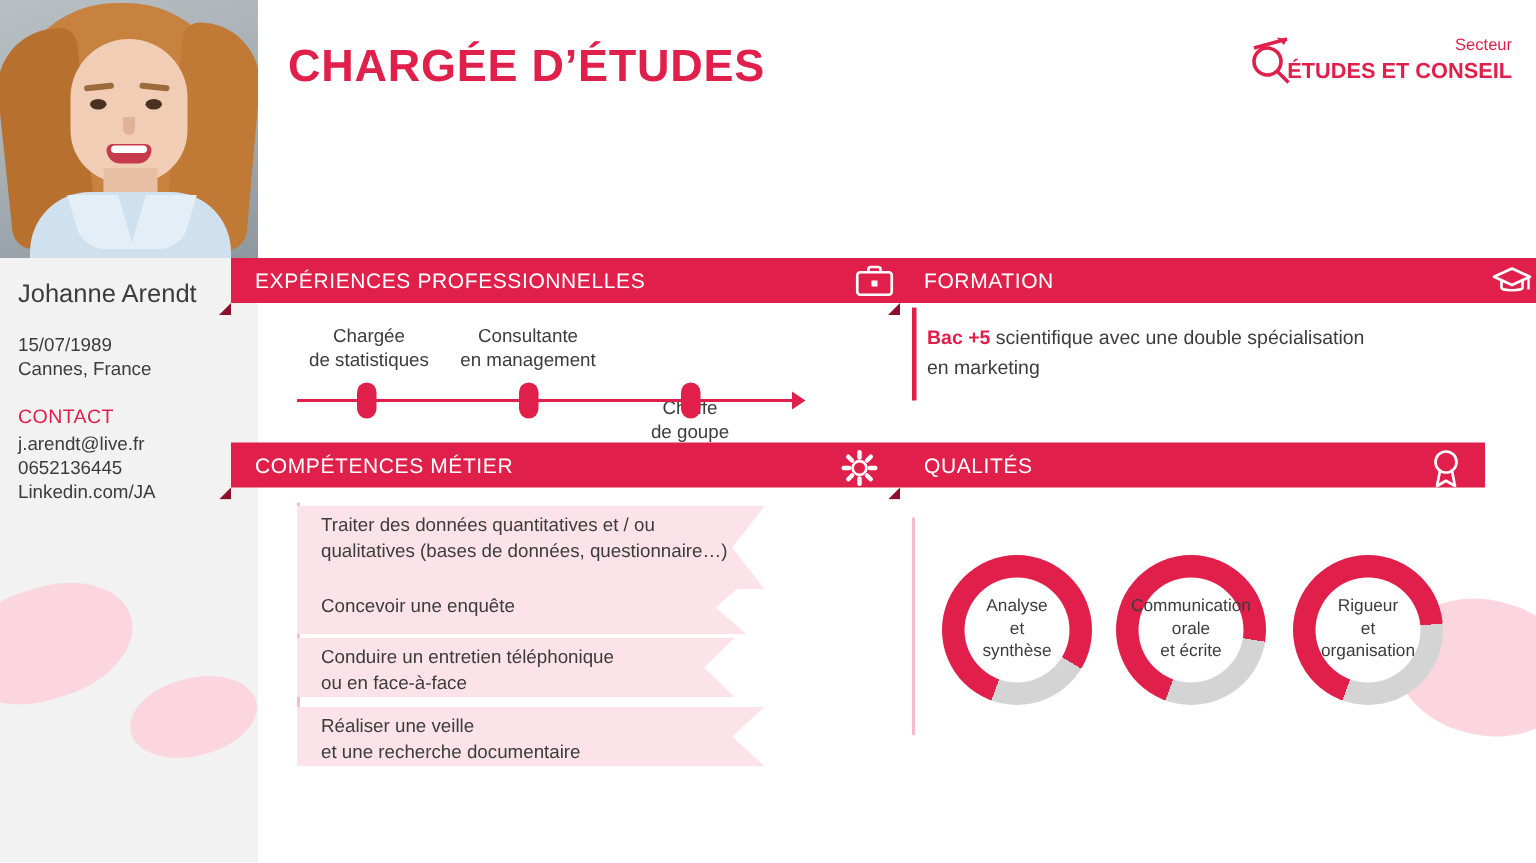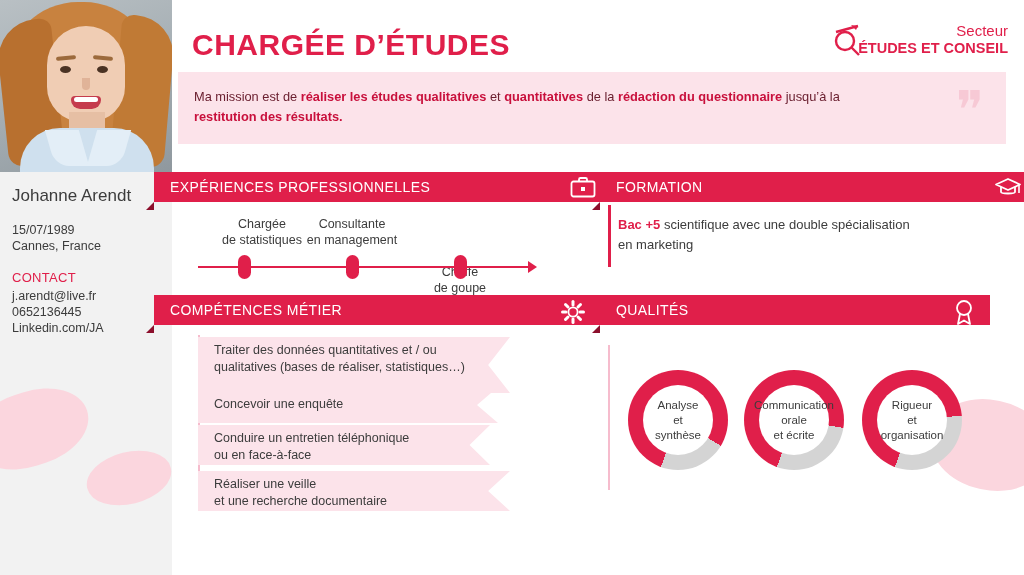--- a/index.html
+++ b/index.html
@@ -141,21 +141,21 @@
   .main-title {
     position: absolute; left: 192px; top: 28px;
     font-size: 30px; font-weight: bold; color: #e01f4a;
     letter-spacing: .5px;
   }
   .sector {
     position: absolute; right: 16px; top: 22px;
     text-align: right;
   }
   .sector .label {
-    font-size: 15px; color: #e01f4a; line-height: 17px;
+    font-size: 11px; color: #e01f4a; line-height: 17px;
   }
   .sector .value {
     font-size: 14.5px; color: #e01f4a; font-weight: bold; line-height: 18px; margin-left: 20px;
   }
   .sector-icon {
     position: absolute; right: 152px; top: 24px;
   }
 
   
   .mission {
@@ -332,38 +332,34 @@
       <line x1="23" y1="23" x2="31" y2="31" stroke="#e01f4a" stroke-width="2.4"></line>
       <path d="M8 8 L30 2" stroke="#e01f4a" stroke-width="2.4" fill="none"></path>
       <path d="M30 2 l-7 -1 l5 5 z" fill="#e01f4a"></path>
     </svg>
   </div>
   <div class="sector">
     <div class="label">Secteur</div>
     <div class="value">ÉTUDES ET CONSEIL</div>
   </div>
 
-  <div class="mission">
-    <p><span>Ma mission est de </span><b>réaliser les études qualitatives</b><span> et </span><b>quantitatives</b><span> de la </span><b>rédaction du questionnaire</b><span> jusqu’à la </span><b>restitution des résultats.</b></p>
-    <div class="quote-mark">❞</div>
-  </div>
 
   <div class="ribbon" id="rib-exp">
     <div class="txt">EXPÉRIENCES PROFESSIONNELLES</div>
     <div class="tail"></div>
     <div class="ico">
       <svg width="26" height="22" viewBox="0 0 26 22">
         <rect x="1.5" y="5.5" width="23" height="15" rx="2" fill="none" stroke="#fff" stroke-width="1.8"></rect>
         <path d="M9 5.5 V3.5 a1.5 1.5 0 0 1 1.5 -1.5 h5 A1.5 1.5 0 0 1 17 3.5 V5.5" fill="none" stroke="#fff" stroke-width="1.8"></path>
         <rect x="11" y="11" width="4" height="4" fill="#fff"></rect>
       </svg>
     </div>
   </div>
 
-  <div class="tl-item" style="left:216px; top:216px; width:92px;">
+  <div class="tl-item" style="left:200px; top:216px; width:92px;">
     <div>Chargée</div>
     <div>de statistiques</div>
   </div>
   <div class="tl-item" style="left:300px; top:216px; width:104px;">
     <div>Consultante</div>
     <div>en management</div>
   </div>
   <div class="tl-item" style="left:414px; top:216px; width:92px;margin-top:48px;">
     <div>Cheffe</div>
     <div>de goupe</div>
@@ -408,21 +404,21 @@
           <line x1="8" y1="18" x2="5.5" y2="20.5"></line>
         </g>
       </svg>
     </div>
   </div>
   <div class="comp-bar"></div>
 
   <div class="comp-item" style="top:337px; width:312px; height:56px;">
     <div class="ct">
       <div>Traiter des données quantitatives et / ou</div>
-      <div>qualitatives (bases de réaliser, statistiques…)</div>
+      <div>qualitatives (bases de données, questionnaire…)</div>
     </div>
   </div>
   <div class="comp-item one-line" style="top:387px; width:300px;">
     <div class="ct">
       <div>Concevoir une enquête</div>
     </div>
   </div>
   <div class="comp-item" style="top:425px; width:292px; height:40px;">
     <div class="ct">
       <div>Conduire un entretien téléphonique</div>

